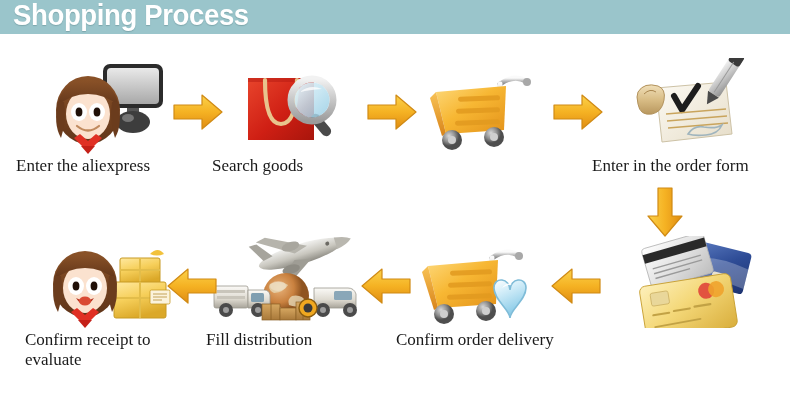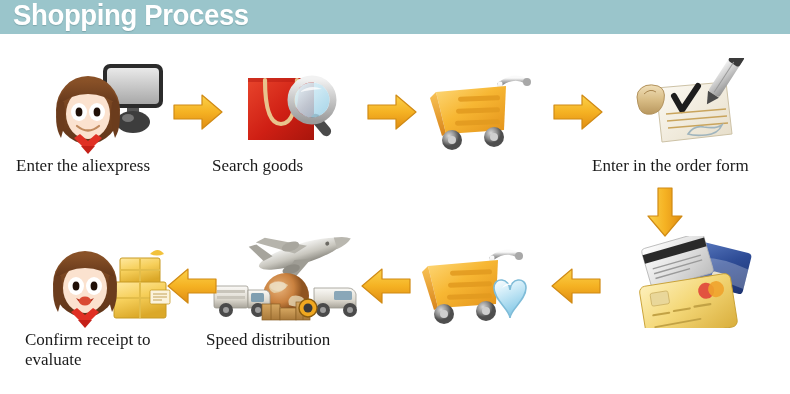--- a/index.html
+++ b/index.html
@@ -393,20 +393,21 @@
         <circle cx="72" cy="75" r="10" fill="url(#wheel)"></circle>
         <circle cx="72" cy="75" r="4" fill="#cfcfcf"></circle>
 
         <g transform="translate(70,44)">
           <path d="M26 10 C26 -2 42 -4 42 8 C42 20 26 30 26 38 C26 30 10 20 10 8 C10 -4 26 -2 26 10 z" fill="url(#heart)" stroke="#7fbcd8" stroke-width="1.6"></path>
           <path d="M18 8 q4 -6 10 -4 q-7 2 -10 4z" fill="#ffffff" opacity=".9"></path>
         </g>
       </svg>
     </div>
   </div>
+  <div class="label">Confirm order delivery</div>
 </div>
 
 <div class="arrow" style="left:360px; top:266px;">
   <svg width="52" height="40" viewBox="0 0 52 40">
     <path d="M50 13 h-28 V3 L2 20 l20 17 V27 h28 z" fill="url(#agl)" stroke="#d08a14" stroke-width="1.2" stroke-linejoin="round"></path>
   </svg>
 </div>
 
 <div class="step" style="left:206px; top:230px; width:168px;">
   <div class="icon-box" style="height:98px;">
@@ -485,21 +486,21 @@
           <rect x="86" y="72" width="14" height="18" fill="url(#boxg)" stroke="#8a6026" stroke-width="0.7"></rect>
           <line x1="61" y1="74" x2="61" y2="90" stroke="#8a6026" stroke-width="0.8"></line>
           <line x1="93" y1="72" x2="93" y2="90" stroke="#8a6026" stroke-width="0.8"></line>
         </g>
 
         <circle cx="98" cy="78" r="9" fill="#f0a820" stroke="#8a5c10" stroke-width="1.4"></circle>
         <circle cx="98" cy="78" r="4.5" fill="#3a3a3a"></circle>
       </svg>
     </div>
   </div>
-  <div class="label">Speed distribution</div>
+  <div class="label">Fill distribution</div>
 </div>
 
 <div class="arrow" style="left:166px; top:266px;">
   <svg width="52" height="40" viewBox="0 0 52 40">
     <path d="M50 13 h-28 V3 L2 20 l20 17 V27 h28 z" fill="url(#agl)" stroke="#d08a14" stroke-width="1.2" stroke-linejoin="round"></path>
   </svg>
 </div>
 
 <div class="step" style="left:25px; top:234px; width:176px;">
   <div class="icon-box" style="height:94px;">

